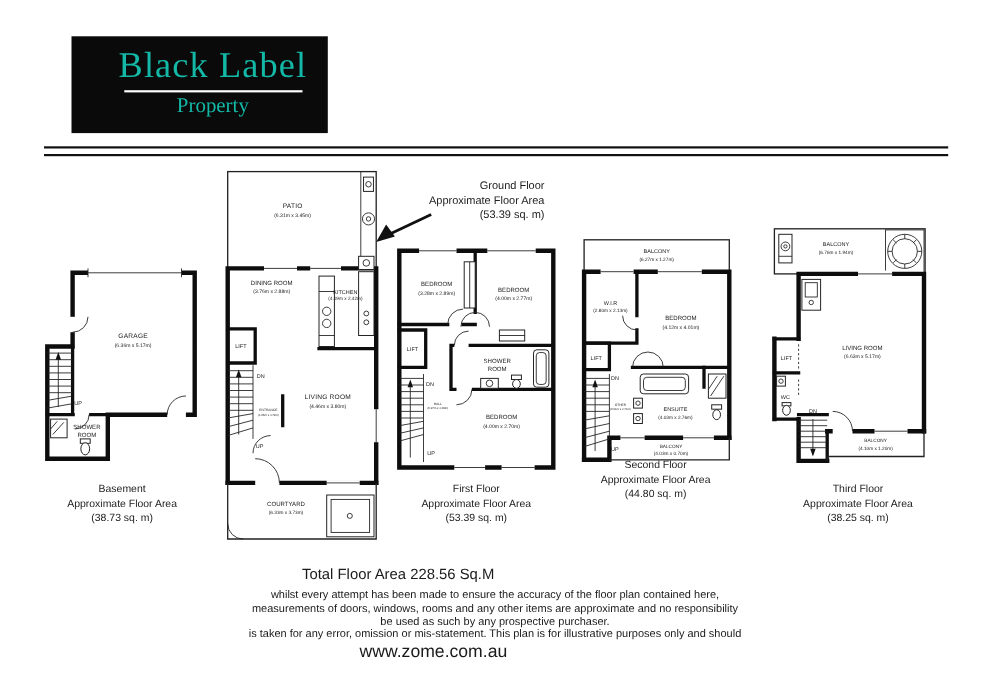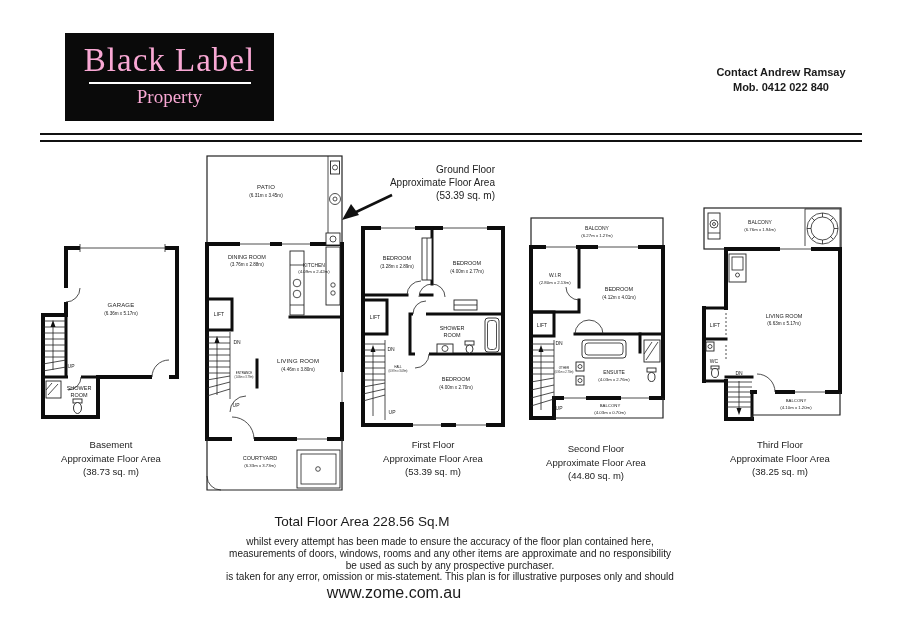--- a/index.html
+++ b/index.html
@@ -1,20 +1,20 @@
 <!DOCTYPE html>
 <html><head>
 <meta charset="utf-8">
 <style>
   html,body{margin:0;padding:0;background:#fff;}
   #page{position:relative;width:900px;height:636px;background:#ffffff;overflow:hidden;
         font-family:"Liberation Sans",sans-serif;color:#1a1a1a;}
   
   .logo-box{position:absolute;left:65px;top:33px;width:209px;height:88px;background:#0a0a0a;
-            color:#f9a8d4;text-align:center;}
+            color:#14b8a6;text-align:center;padding-left:24px;}
   .logo-title{font-family:"Liberation Serif",serif;font-size:33px;margin-top:9px;letter-spacing:1px;}
   .logo-rule{width:162px;border-top:2px solid #fff;margin:3px auto 2px;}
   .logo-sub{font-family:"Liberation Serif",serif;font-size:19px;}
   .prop-title{position:absolute;left:365px;top:61px;width:250px;text-align:center;
               font-weight:bold;font-size:13.5px;line-height:17px;}
   .contact{position:absolute;left:695px;top:65px;width:172px;text-align:center;
            font-weight:bold;font-size:11px;line-height:15px;}
   .divider{position:absolute;left:40px;top:133px;width:822px;height:5px;
            border-top:2px solid #111;border-bottom:2px solid #111;}
   
@@ -49,24 +49,20 @@
 
 <div id="page">
 
   <div class="logo-box">
     <div class="logo-title">Black Label</div>
     <div class="logo-rule"></div>
     <div class="logo-sub">Property</div>
   </div>
 
 
-  <div class="contact">
-    <div>Contact Andrew Ramsay</div>
-    <div>Mob. 0412 022 840</div>
-  </div>
 
   <div class="divider"></div>
 
   <div class="annotation">
     <div>Ground Floor</div>
     <div>Approximate Floor Area</div>
     <div>(53.39 sq. m)</div>
   </div>
   <svg style="left:340px;top:192px;" width="62" height="32" viewBox="0 0 62 32">
     <path d="M52 3 L14 21" stroke="#111" stroke-width="2.5" fill="none"></path>
@@ -303,21 +299,21 @@
     <text class="slbl" x="16" y="117">LIFT</text>
     <text class="slbl" x="33" y="135">DN</text>
     <text class="xtiny" x="38" y="159">OTHER</text>
     <text class="xxtiny" x="38" y="163">(0.91m x 2.73m)</text>
     <text class="slbl" x="33" y="200">UP</text>
     <text class="slbl" x="88" y="164">ENSUITE</text>
     <text class="s43" x="88" y="171">(4.03m x 2.76m)</text>
     <text class="s43" x="84" y="197">BALCONY</text>
     <text class="s43" x="84" y="204">(4.03m x 0.70m)</text>
   </svg>
-  <div class="caption" style="left:516px;top:442px;">
+  <div class="caption" style="left:516px;top:416px;">
     <div>Second Floor</div>
     <div>Approximate Floor Area</div>
     <div>(44.80 sq. m)</div>
   </div>
 
   <svg style="left:695px;top:195px;" width="152" height="256" viewBox="0 0 152 256">
     <g>
       <rect class="t2" x="9" y="13" width="137" height="41" fill="#fff"></rect>
       <rect class="t" x="110" y="14" width="35" height="39"></rect>
       <circle class="t" cx="127.5" cy="33.5" r="15.5"></circle>

